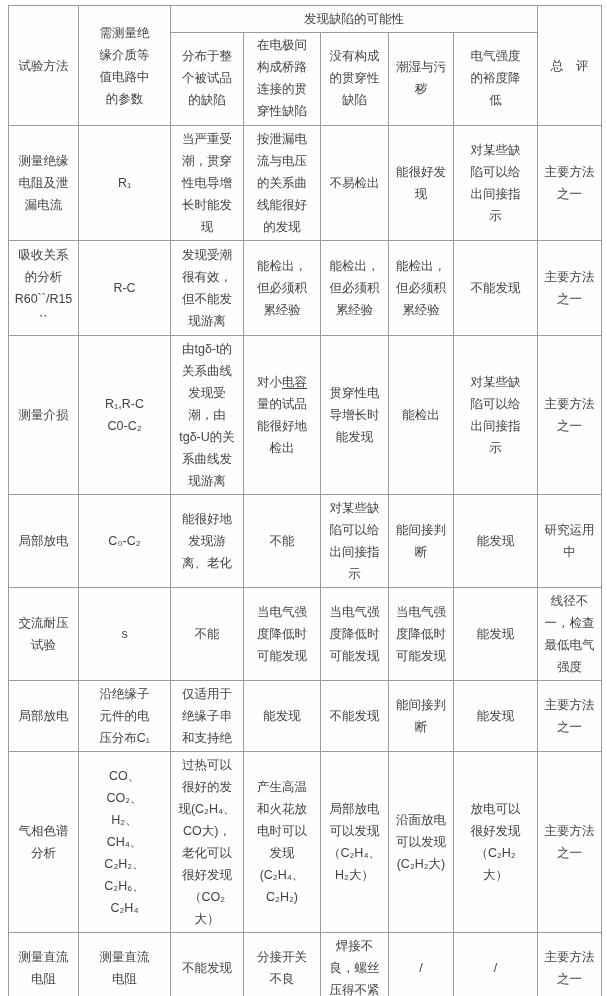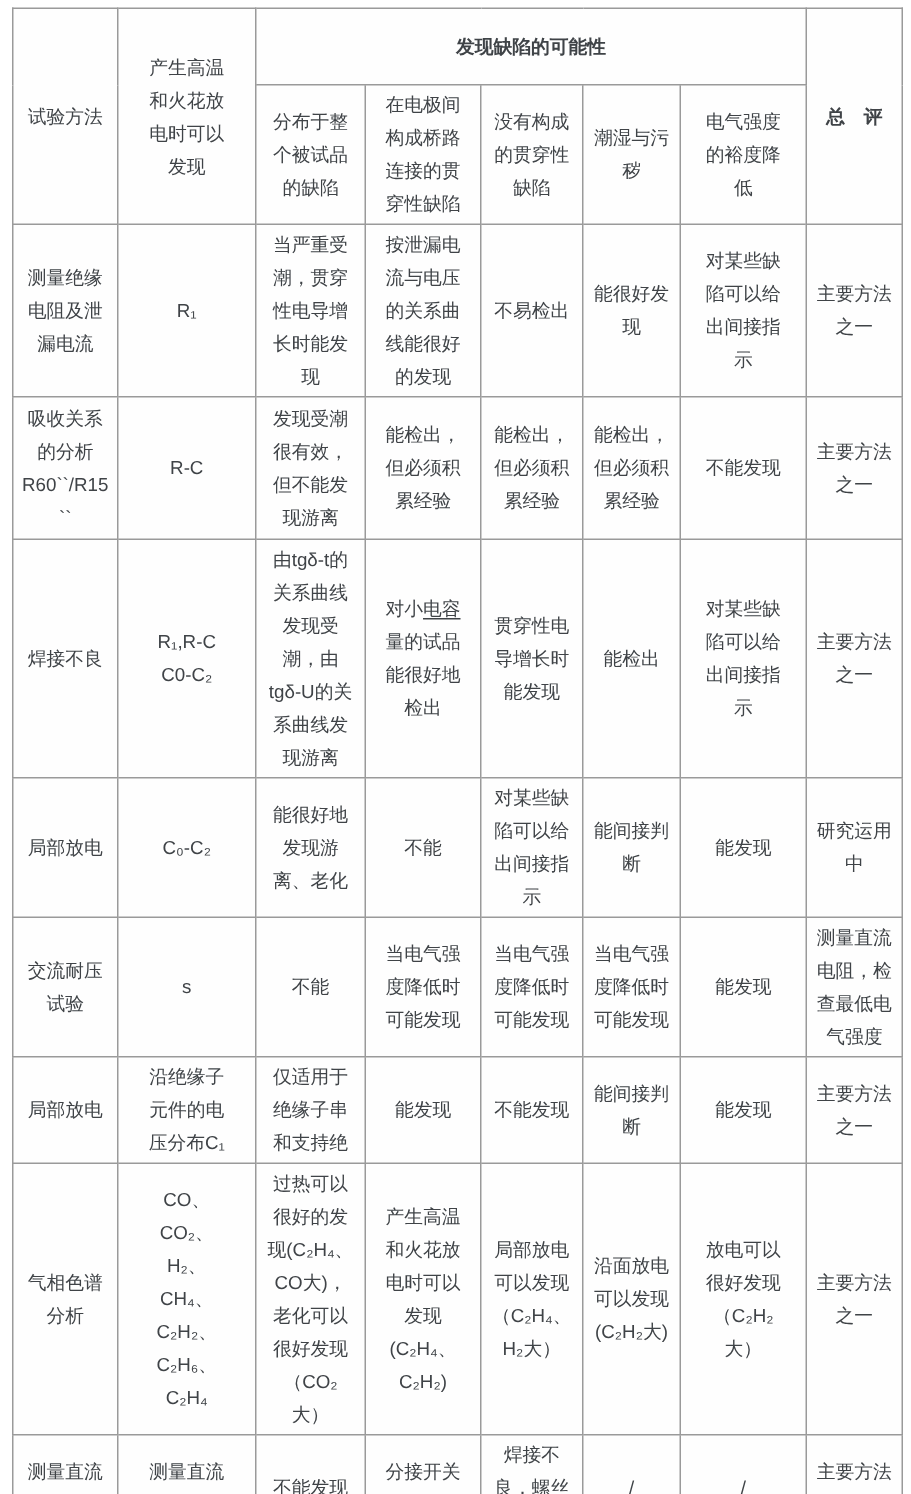--- a/index.html
+++ b/index.html
@@ -34,26 +34,25 @@
   }
   
   .ci {
     max-width: 58px;
     margin: 0 auto;
     white-space: pre-line;
     overflow-wrap: anywhere;
   }
   .ci-wide {
     max-width: none;
-    margin: 12px auto;
+    margin: 0 auto;
     white-space: nowrap;
-    font-weight: bold;
   }
   thead tr:nth-child(1) { height: 22px; }
-  thead tr:nth-child(2) { height: 90px; }
+  thead tr:nth-child(2) { height: 90px; font-family: Liberation Mono, monospace; }
   tbody tr:nth-child(1) { height: 112px; }
   tbody tr:nth-child(2) { height: 95px; }
   tbody tr:nth-child(3) { height: 146px; }
   tbody tr:nth-child(4) { height: 90px; }
   tbody tr:nth-child(5) { height: 90px; }
   tbody tr:nth-child(6) { height: 70px; }
   tbody tr:nth-child(7) { height: 158px; }
   tbody tr:nth-child(8) { height: 62px; }
   tbody tr:nth-child(9) { height: 52px; }
   u { text-decoration: underline; text-underline-offset: 2px; }
@@ -72,21 +71,21 @@
       <col style="width:65px">
       <col style="width:84px">
       <col style="width:64px">
     </colgroup>
     <thead>
       <tr>
         <th rowspan="2">
           <div class="ci">试验方法</div>
         </th>
         <th rowspan="2">
-          <div class="ci">产生高温和火花放电时可以发现</div>
+          <div class="ci">需测量绝缘介质等值电路中的参数</div>
         </th>
         <th colspan="5">
           <div class="ci-wide">发现缺陷的可能性</div>
         </th>
         <th rowspan="2">
           <div class="ci-wide">总　评</div>
         </th>
       </tr>
       <tr>
         <th>
@@ -154,21 +153,21 @@
           </td>
           <td>
             <div class="ci">不能发现</div>
           </td>
           <td>
             <div class="ci">主要方法之一</div>
           </td>
         </tr>
         <tr>
           <td>
-            <div class="ci">焊接不良</div>
+            <div class="ci">测量介损</div>
           </td>
           <td>
             <div class="ci">R₁,R-C
 C0-C₂</div>
           </td>
           <td>
             <div class="ci">由tgδ-t的关系曲线发现受潮，由tgδ-U的关系曲线发现游离</div>
           </td>
           <td>
             <div class="ci"><span>对小</span><u>电容</u><span>量的试品能很好地检出</span></div>
@@ -228,21 +227,21 @@
           <td>
             <div class="ci">当电气强度降低时可能发现</div>
           </td>
           <td>
             <div class="ci">当电气强度降低时可能发现</div>
           </td>
           <td>
             <div class="ci">能发现</div>
           </td>
           <td>
-            <div class="ci">测量直流电阻，检查最低电气强度</div>
+            <div class="ci">线径不一，检查最低电气强度</div>
           </td>
         </tr>
         <tr>
           <td>
             <div class="ci">局部放电</div>
           </td>
           <td>
             <div class="ci">沿绝缘子元件的电压分布C₁</div>
           </td>
           <td>

